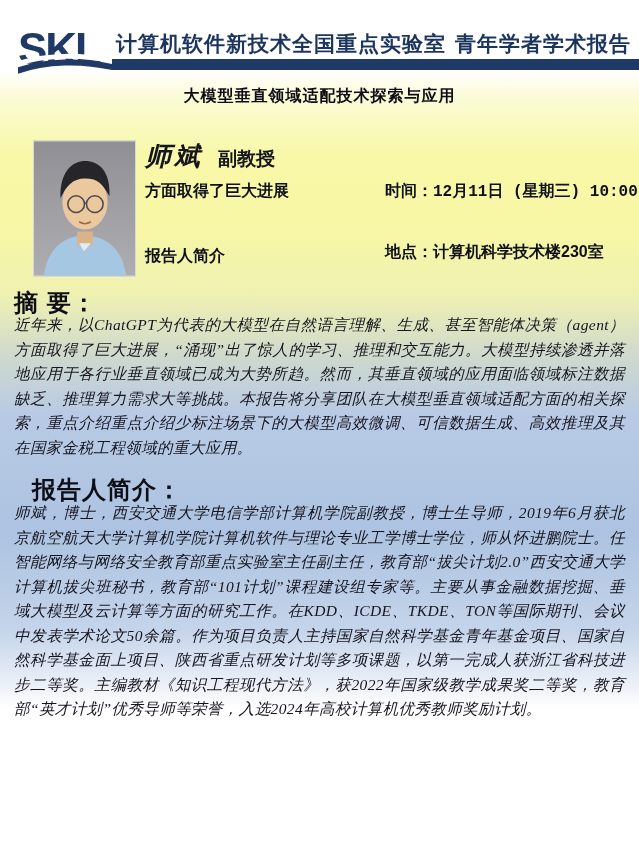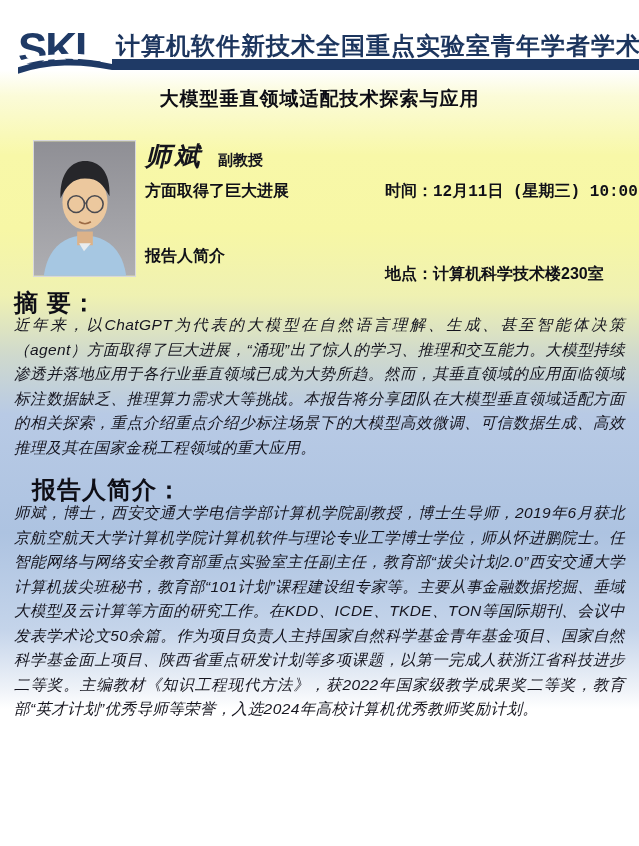--- a/index.html
+++ b/index.html
@@ -12,41 +12,41 @@
       #f7f7a5 31%, #eff1b2 40%,
       #cfd9cd 48%, #b8cae5 56%,
       #adc3e1 72%, #c4d4ea 85%,
       #eef2f8 93%, #ffffff 95.8%, #ffffff 100%);
   }
   .abs{position:absolute;}
 
   
   .hdr-bar{left:112px;top:59px;width:527px;height:11px;background:#1f3a66;}
   .hdr-titles{left:116px;top:30px;width:515px;display:flex;justify-content:space-between;
-    font-size:24px;font-weight:bold;color:#1c355e;letter-spacing:1px;white-space:nowrap;}
-  .main-title{left:0;top:86px;width:639px;text-align:center;font-size:19px;font-weight:bold;
+    font-size:21px;font-weight:bold;color:#1c355e;letter-spacing:1px;white-space:nowrap;}
+  .main-title{left:0;top:86px;width:639px;text-align:center;font-size:16px;font-weight:bold;
     color:#0d0d15;letter-spacing:1px;}
 
   
   .photo{left:33px;top:140px;width:103px;height:137px;border:1px solid #d8d8dc;box-sizing:border-box;}
   .name-row{left:145px;top:139px;display:flex;align-items:baseline;gap:15px;}
   .sp-name{font-family:"Liberation Serif",serif;font-style:italic;font-weight:bold;
     font-size:26px;color:#15151d;letter-spacing:3px;}
-  .sp-title{font-size:15px;font-weight:bold;color:#15151d;}
+  .sp-title{font-size:19px;font-weight:bold;color:#15151d;}
   .info{font-size:16px;font-weight:bold;color:#101018;white-space:nowrap;}
   .dept{left:145px;top:181px;}
   .univ{left:145px;top:246px;}
   .time{left:385px;top:181px;font-family:Liberation Mono, monospace;}
-  .loc{left:385px;top:264px;text-align:center;}
+  .loc{left:385px;top:242px;text-align:center;}
 
   
   .sec-h{font-size:24px;font-weight:bold;color:#0e0e16;letter-spacing:1px;}
   .abstract-h{left:14px;top:287px;}
   .bio-h{left:32px;top:474px;}
-  .bodytext{left:14px;width:611px;font-family:Liberation Sans, sans-serif;font-style:italic;
+  .bodytext{left:14px;width:611px;font-family:Liberation Serif, serif;font-style:italic;
     font-size:15.5px;line-height:24.5px;color:#15151f;text-align:justify;letter-spacing:0.4px;}
   .abstract-b{top:313px;}
   .bio-b{top:501px;}
 
   
   .nju{left:352px;top:750px;width:88px;text-align:center;}
   .nju-cn{font-size:7px;font-weight:bold;color:#8c1f1f;line-height:8px;}
   .nju-en{font-size:4.5px;color:#2a5ca8;line-height:6px;}
   .cic{left:476px;top:746px;width:162px;text-align:center;}
   .cic-cn{font-size:10px;font-weight:bold;color:#e07b1a;line-height:12px;white-space:nowrap;}

